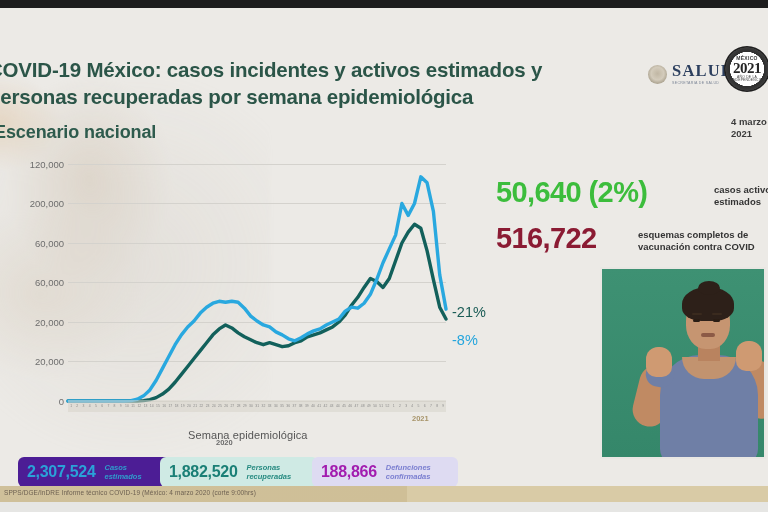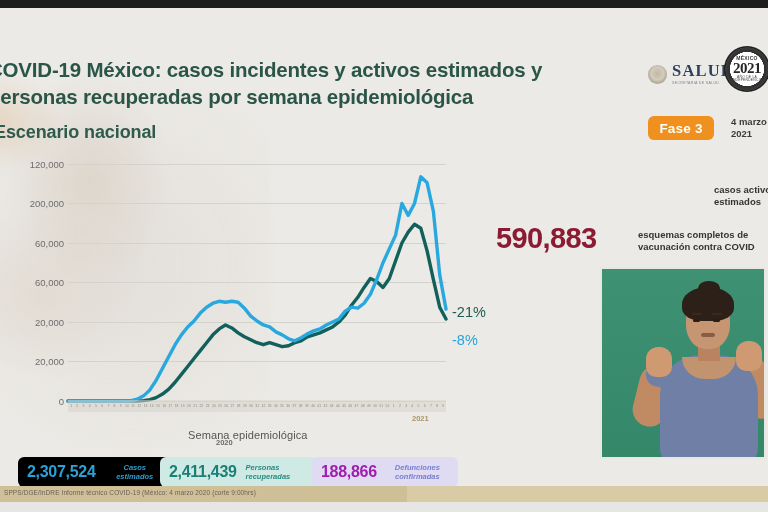--- a/index.html
+++ b/index.html
@@ -160,29 +160,29 @@
   .ip-mouth { position:absolute; left:99px; top:64px; width:14px; height:4px; background:#8c5a46; border-radius:3px; }
 
   
   .statbox {
     position:absolute; height:30px; border-radius:6px;
     display:flex; align-items:center; padding:0 9px; gap:9px;
   }
   .stat-num { font-size:16px; font-weight:bold; letter-spacing:-.3px; }
   .stat-lab { font-size:7.5px; font-weight:bold; line-height:9px; font-style:italic; }
 
-  .sb1 { left:18px; top:449px; width:156px; background:#000000;text-align:center; }
+  .sb1 { left:18px; top:449px; width:156px; background:#4c1d95; }
   .sb1 .stat-num { color:#2aa2d8; }
   .sb1 .stat-lab { color:#2f9ccd; }
   .sb2 { left:160px; top:449px; width:158px; background:#cfeae4; }
   .sb2 .stat-num { color:#1a7f76; }
   .sb2 .stat-lab { color:#268a80; }
   .sb3 { left:312px; top:449px; width:146px; background:#dedbf2; }
   .sb3 .stat-num { color:#a21caf; }
-  .sb3 .stat-lab { color:#7a7ed0;text-align:center; }
+  .sb3 .stat-lab { color:#7a7ed0; }
 
   
   .footer-band {
     position:absolute; left:0; top:478px; width:768px; height:16px;
     background:linear-gradient(90deg,#cfc09a 0%, #cfbf97 53%, #d9cba6 53%, #d9cba6 100%);
   }
   .footer-text {
     position:absolute; left:4px; top:481px;
     font-size:6.5px; color:#6e6152; letter-spacing:.1px; white-space:nowrap;
   }
@@ -209,21 +209,20 @@
     </div>
 
     <div class="mx-seal">
       <div class="mx-seal-inner">
         <div class="mx-seal-top">MÉXICO</div>
         <div class="mx-seal-year">2021</div>
         <div class="mx-seal-bot">AÑO DE LA INDEPENDENCIA</div>
       </div>
     </div>
 
-    <div class="fase-badge">Fase 3</div>
     <div class="fecha">4 marzo 2021</div>
 
     <div class="chart-wrap">
 
       <div class="ylabels">
         <div class="ylab" style="top:8px">120,000</div>
         <div class="ylab" style="top:47px">200,000</div>
         <div class="ylab" style="top:87px">60,000</div>
         <div class="ylab" style="top:126px">60,000</div>
         <div class="ylab" style="top:166px">20,000</div>
@@ -311,22 +310,23 @@
           <div class="xtick">9</div>
         </div>
       <div class="yearlab year2020">2020</div>
       <div class="yearlab year2021">2021</div>
       <div class="xaxis-title">Semana epidemiológica</div>
     </div>
 
     <div class="pct-annot pct-1">-21%</div>
     <div class="pct-annot pct-2">-8%</div>
 
+    <div class="kpi-green-num">50,640 (2%)</div>
     <div class="kpi-green-lab">casos activos estimados</div>
-    <div class="kpi-red-num">590,883</div>
+    <div class="kpi-red-num">516,722</div>
     <div class="kpi-red-lab">esquemas completos de vacunación contra COVID</div>
 
     <div class="interpreter">
       <div class="ip-bg"></div>
       <div class="ip-arm-l"></div>
       <div class="ip-arm-r"></div>
       <div class="ip-body"></div>
       <div class="ip-chest"></div>
       <div class="ip-neck"></div>
       <div class="ip-head"></div>
@@ -340,21 +340,21 @@
       <div class="ip-sleeve-l"></div>
       <div class="ip-hand-l"></div>
       <div class="ip-hand-r"></div>
     </div>
 
     <div class="statbox sb1">
       <span class="stat-num">2,307,524</span>
       <span class="stat-lab">Casos estimados</span>
     </div>
     <div class="statbox sb2">
-      <span class="stat-num">2,411,439</span>
+      <span class="stat-num">1,882,520</span>
       <span class="stat-lab">Personas recuperadas</span>
     </div>
     <div class="statbox sb3">
       <span class="stat-num">188,866</span>
       <span class="stat-lab">Defunciones confirmadas</span>
     </div>
 
     <div class="footer-band"></div>
     <div class="footer-text">SPPS/DGE/InDRE Informe técnico COVID-19 (México: 4 marzo 2020 (corte 9:00hrs)</div>
   </div>

